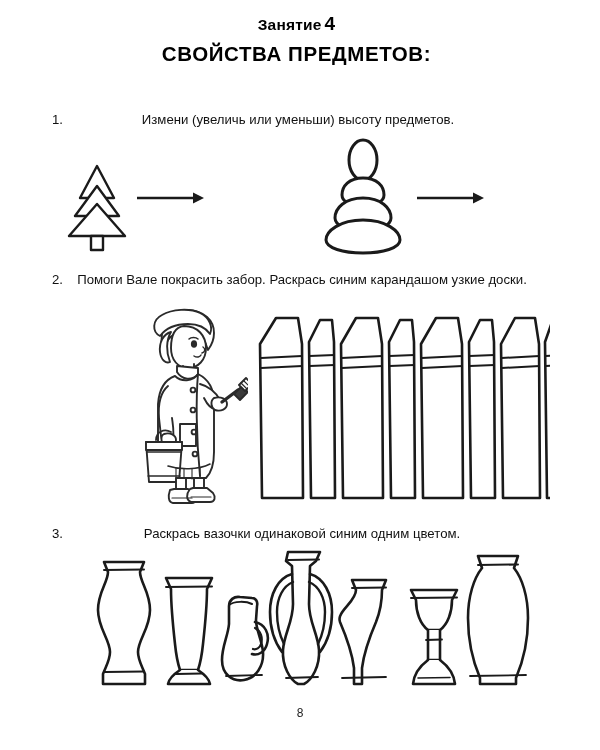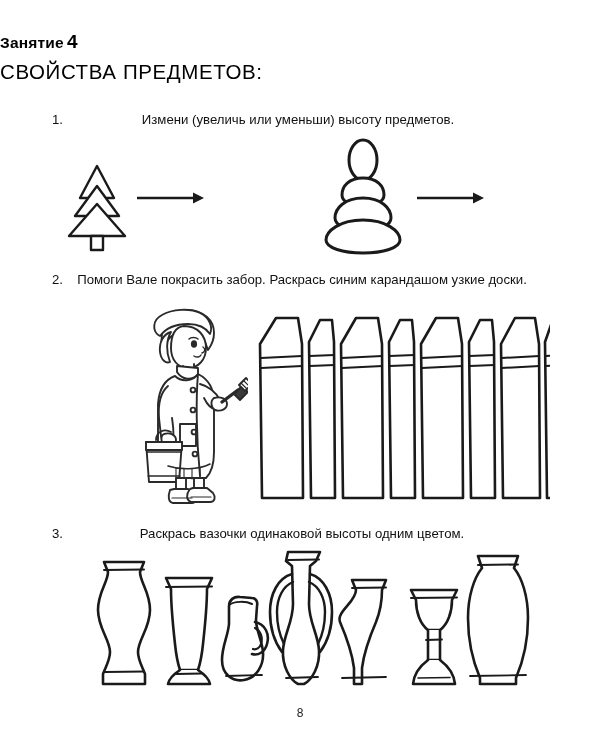--- a/index.html
+++ b/index.html
@@ -20,36 +20,37 @@
     position: absolute;
     inset: 0;
     width: 600px;
     height: 750px;
     background: #ffffff;
   }
 
   
   .header {
     position: absolute;
-    top: 32px;
+    top: 14px;
     left: 0;
     width: 593px;
+    text-align: center;
   }
   .lesson-line {
     font-size: 17px;
     font-weight: bold;
     letter-spacing: 0.2px;
     line-height: 1.1;
     margin-bottom: 6px;
   }
   .lesson-label { font-size: 15.5px; font-weight: bold; }
   .lesson-number { font-size: 19px; font-weight: bold; margin-left: 3px; }
   .title-line {
     font-size: 20.5px;
-    font-weight: normal;
+    font-weight: bold;
     letter-spacing: 0.6px;
     line-height: 1.28;
   }
 
   
   .task {
     position: absolute;
     font-size: 13.2px;
     line-height: 1.45;
     color: #111;
@@ -275,21 +276,21 @@
         <g>
           <path d="M287 36 L294 16 L302 16 L304 36 L305 192 L289 192 Z"></path>
           <path d="M287.5 50 L304.3 49 M287.8 60 L304.5 59" stroke-width="2"></path>
         </g>
       </g>
     </svg>
   </div>
 
   <div class="task" id="task3">
     <span class="num">3.</span>
-    <span class="body">Раскрась вазочки одинаковой высоты одним цветом.</span>
+    <span class="body">Раскрась вазочки одинаковой синим одним цветом.</span>
   </div>
 
   <div class="fig" id="fig-vases">
     <svg width="470" height="142" viewBox="0 0 470 142">
       <g fill="#ffffff" stroke="#1a1a1a" stroke-width="2.6" stroke-linejoin="round" stroke-linecap="round">
 
         <g>
           <path d="M38 14 L78 14 L74 24 C74 34 84 44 84 62
                    C84 80 72 92 72 104 C72 112 76 118 79 126
                    L79 136 L37 136 L37 126 C40 118 44 112 44 104

